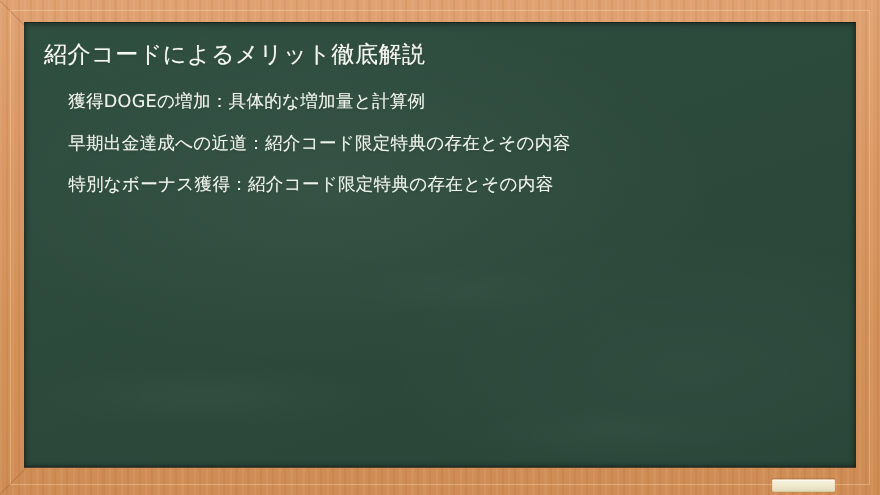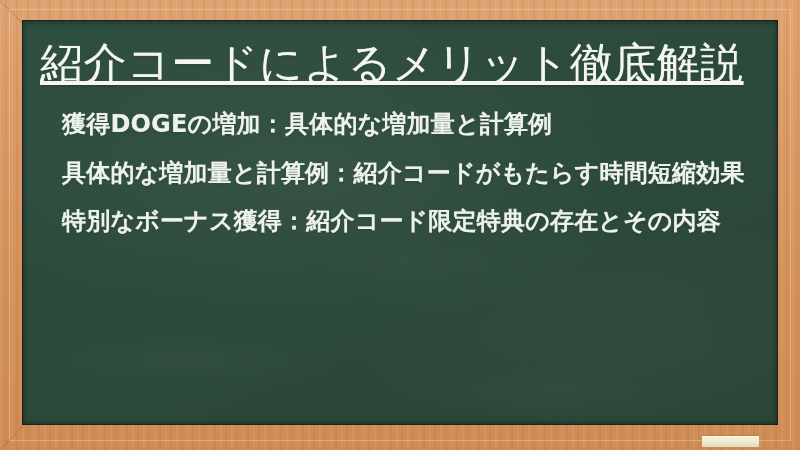--- a/index.html
+++ b/index.html
@@ -89,41 +89,40 @@
 
   
   .board-content {
     position: relative;
     z-index: 2;
     padding: 10px 26px 0 12px;
   }
 
   .title {
     color: #f4f7f0;
-    font-size: 43px;
+    font-size: 21px;
     line-height: 1.28;
     font-weight: 400;
     letter-spacing: 0.4px;
     margin: 6px 0 0 0;
     padding-left: 6px;
     text-shadow: 0 0 1px rgba(244,247,240,0.55), 0 1px 2px rgba(0,0,0,0.25);
     white-space: nowrap;
-    text-decoration: underline;
   }
 
   .bullets {
     list-style: none;
     margin: 18px 0 0 0;
     padding: 0 6px 0 28px;
   }
   .bullets li {
     color: #eef3ea;
-    font-size: 24px;
+    font-size: 16px;
     line-height: 1.32;
-    font-weight: 700;
+    font-weight: 400;
     letter-spacing: 0.2px;
     margin: 0 0 17px 0;
     text-shadow: 0 0 1px rgba(238,243,234,0.45), 0 1px 2px rgba(0,0,0,0.22);
   }
   .bullets li:last-child { margin-bottom: 12px; }
 
   
   .chalk-stick {
     position: absolute;
     right: 41px;
@@ -147,21 +146,21 @@
 
   <div class="frame-bevel"></div>
 
   <div class="board">
     <div class="board-content">
 
       <h1 class="title">紹介コードによるメリット徹底解説</h1>
 
       <ul class="bullets">
         <li>獲得DOGEの増加：具体的な増加量と計算例</li>
-        <li>具体的な増加量と計算例：紹介コードがもたらす時間短縮効果</li>
+        <li>早期出金達成への近道：紹介コード限定特典の存在とその内容</li>
         <li>特別なボーナス獲得：紹介コード限定特典の存在とその内容</li>
       </ul>
 
     </div>
   </div>
 
   <div class="chalk-stick"></div>
 
 </div>
 

